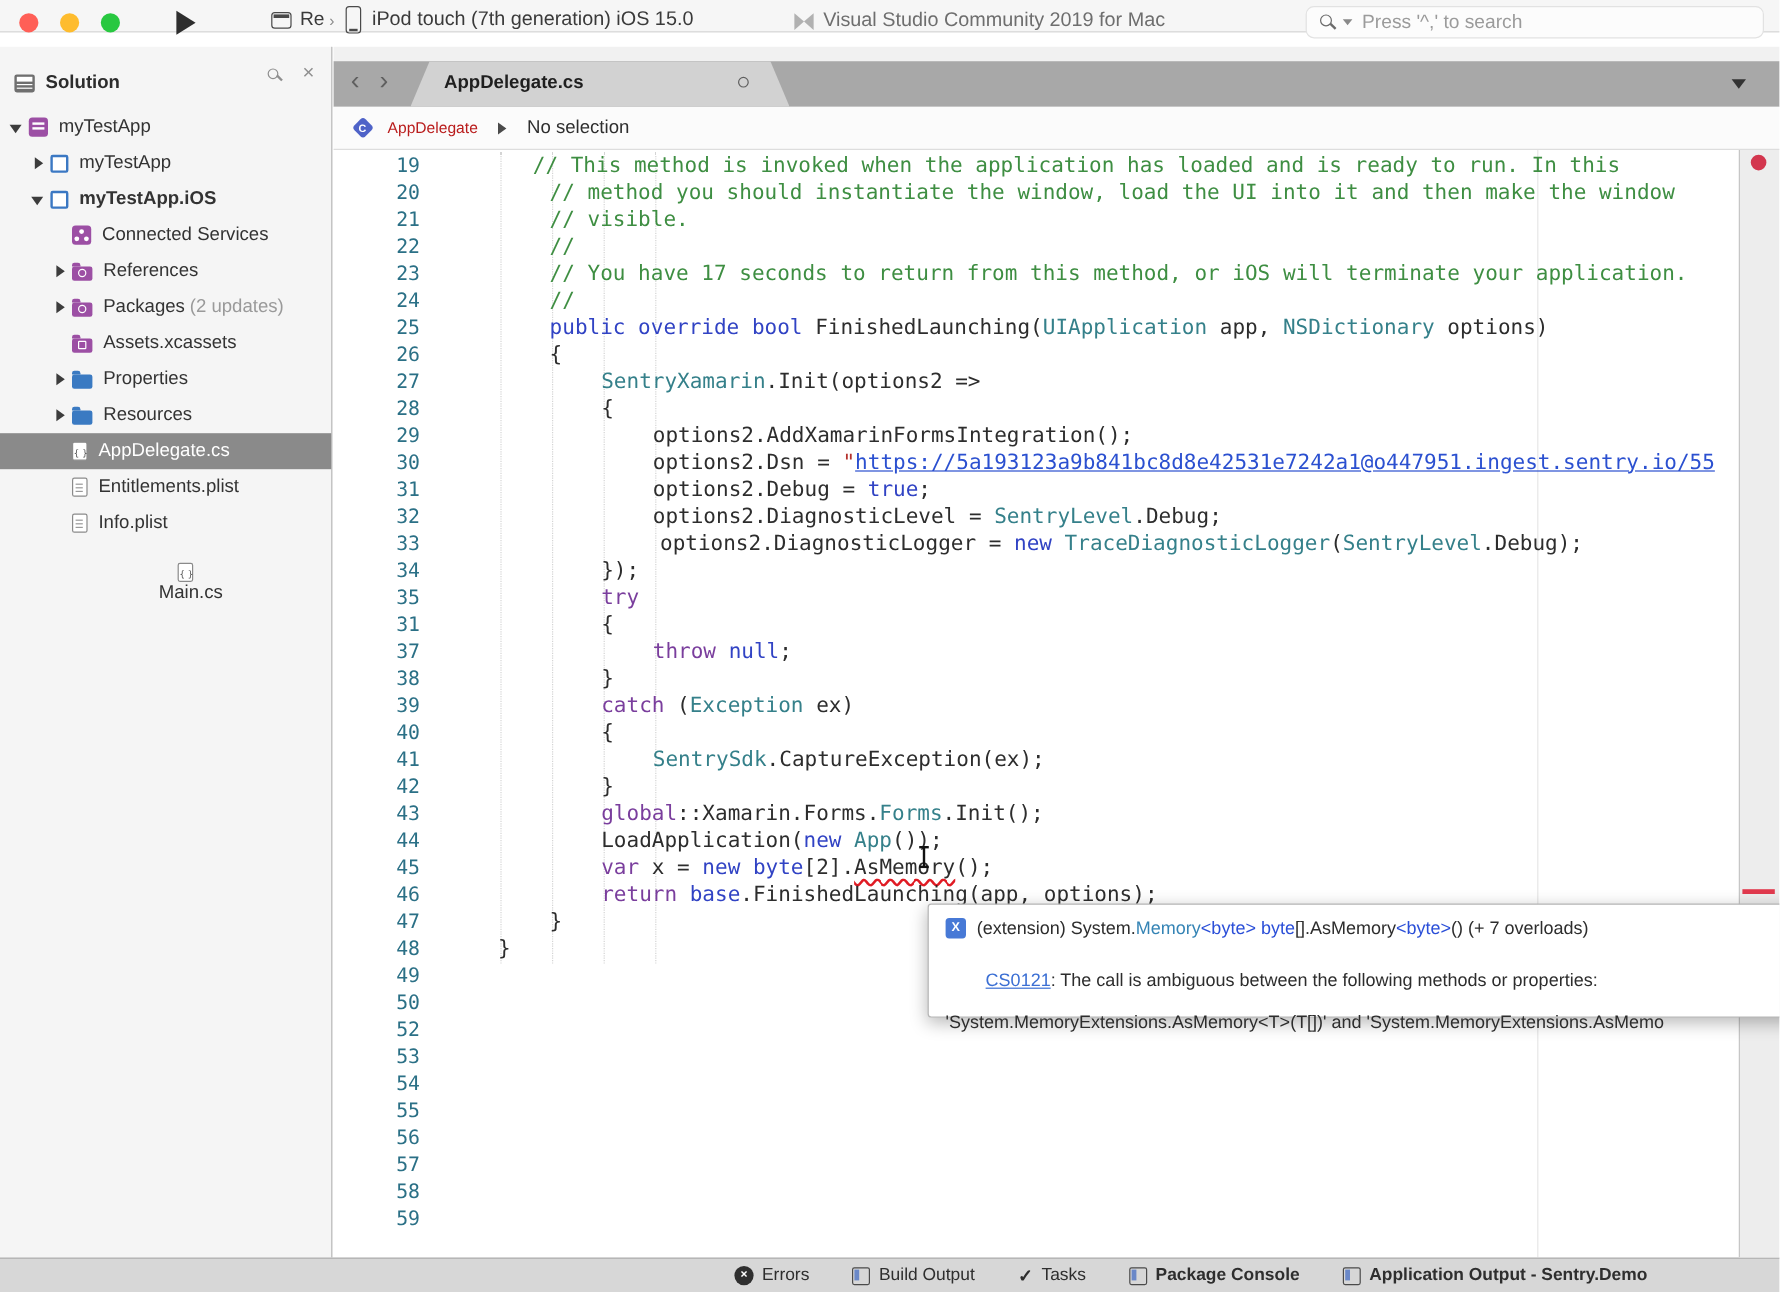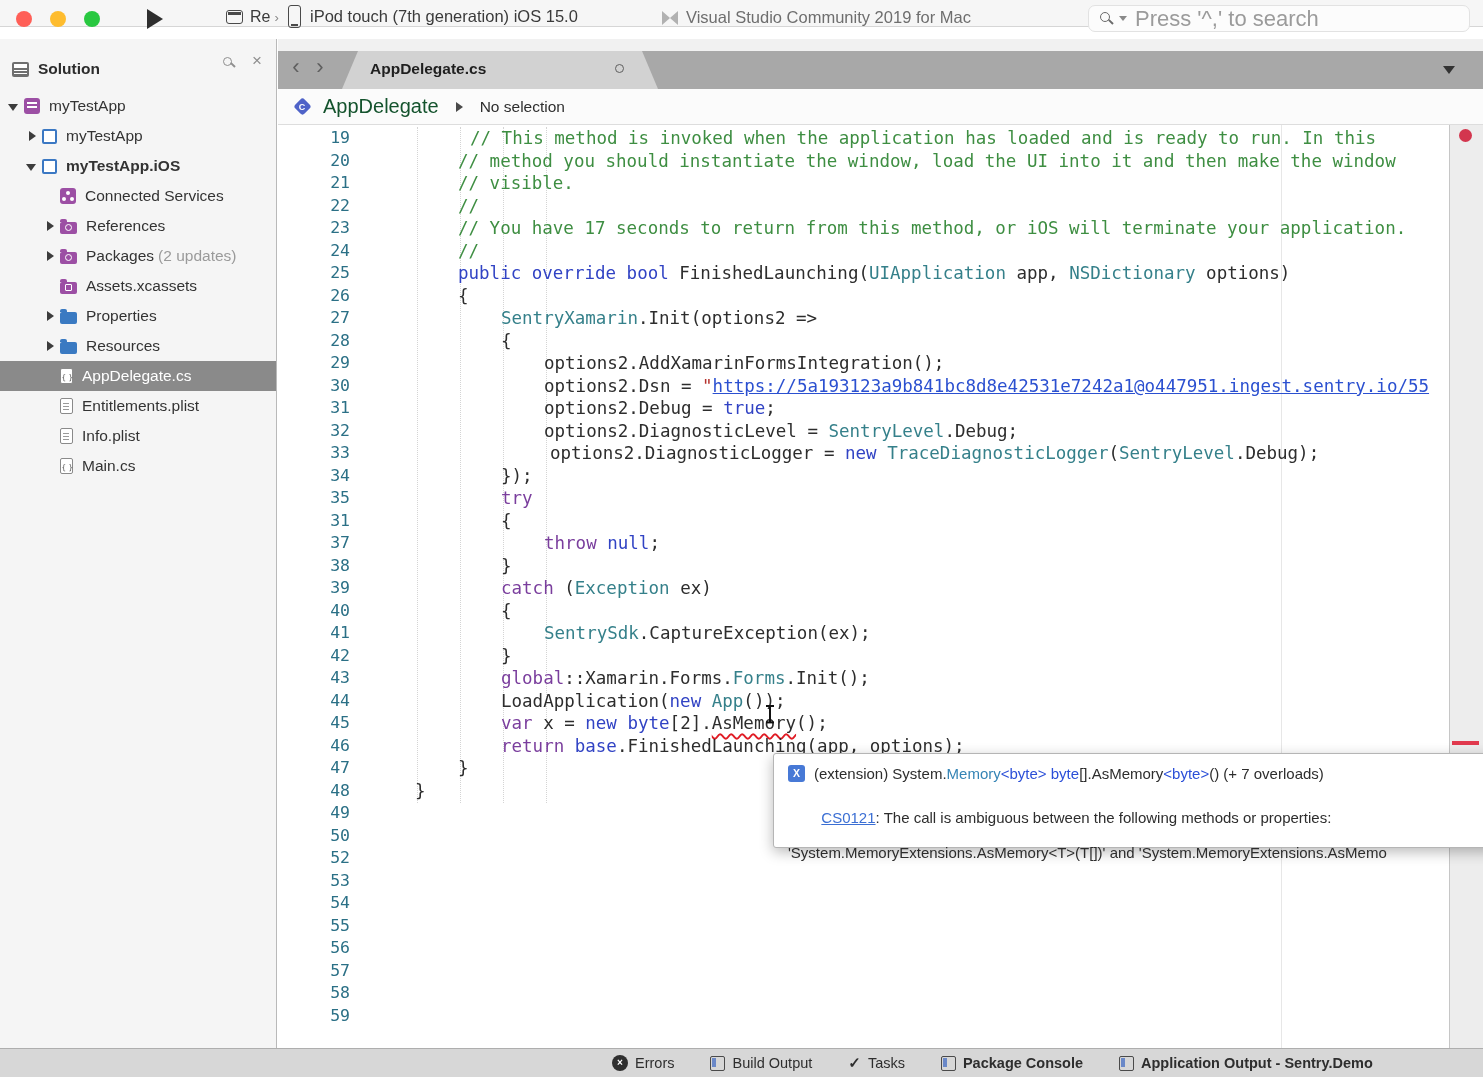--- a/index.html
+++ b/index.html
@@ -40,21 +40,21 @@
   #search-box { position:absolute; left:1088px; top:5px; width:382px; height:27px;
                 background:#fcfcfc; border:1px solid #e2e2e2; border-radius:7px;
                 display:flex; align-items:center; padding-left:10px; }
   .mag-icon { position:relative; width:16px; height:16px; margin-right:4px; }
   .mag-icon::before { content:""; position:absolute; left:1px; top:1px; width:8px; height:8px;
               border:1.7px solid #6b6b6b; border-radius:50%; }
   .mag-icon::after { content:""; position:absolute; left:9px; top:10px; width:6px; height:1.7px;
               background:#6b6b6b; transform:rotate(45deg); }
   .mag-caret { width:0; height:0; border-left:4px solid transparent; border-right:4px solid transparent;
                border-top:5px solid #8a8a8a; margin-right:8px; }
-  #search-input { border:none; outline:none; background:transparent; flex:1; font-size:22px;
+  #search-input { border:none; outline:none; background:transparent; flex:1; font-size:16px;
                   color:#444; font-family:"Liberation Sans",sans-serif; }
   #search-input::placeholder { color:#9b9b9b; }
 
   
   #sidebar { position:absolute; left:0; top:39px; width:277px; height:1009px;
              background:#f5f5f5; border-right:1px solid #b9b9b9; }
   #pane-header { position:relative; height:46px; padding:14px 0 0 12px; display:flex; align-items:center; }
   .sol-pane-icon { width:17px; height:15px; background:#6f6f6f; border-radius:2px; position:relative;
                    margin-right:9px; }
   .sol-pane-icon::before { content:""; position:absolute; left:2px; top:2px; right:2px; height:4px; background:#fff; }
@@ -119,21 +119,21 @@
       border:1.7px solid #5f5f5f; }
   #tab-overflow-caret { position:absolute; right:28px; top:15px; width:0; height:0;
       border-left:6px solid transparent; border-right:6px solid transparent; border-top:8px solid #333; }
 
   #breadcrumb { position:absolute; left:0; top:50px; width:100%; height:36px; background:#fbfbfb;
       border-bottom:1px solid #ddd; display:flex; align-items:center; padding-left:16px; }
   .class-icon { width:13px; height:13px; background:#4f63c8; transform:rotate(45deg); border-radius:3px;
       position:relative; margin:0 14px 0 2px; }
   .class-icon span { position:absolute; left:3px; top:1.5px; transform:rotate(-45deg); color:#fff;
       font-size:9px; font-weight:bold; }
-  #bc-class { font-size:20px; color:#14532d; }
+  #bc-class { font-size:13px; color:#b91c1c; }
   .bc-sep { width:0; height:0; border-top:5px solid transparent; border-bottom:5px solid transparent;
       border-left:7px solid #4a4a4a; margin:0 17px; }
   #bc-selection { font-size:15.5px; color:#2e2e2e; }
 
   
   #code-area { position:absolute; left:0; top:86px; width:100%; height:923px; background:#fff; overflow:hidden; }
   .indent-guide { position:absolute; top:2px; height:676px; border-left:1px dotted #d4d4d4; z-index:0; }
   #col-guide { position:absolute; left:1003px; top:0; bottom:0; border-left:1px solid #e7e7e7; z-index:0; }
   #code-lines { position:absolute; left:0; top:2px; right:34px; z-index:1; }
   .cl { position:relative; height:22.5px; font-family:"DejaVu Sans Mono",monospace; font-size:17.5px;
@@ -279,21 +279,21 @@
       <div class="trow" style="padding-left: 42px;">
         <span class="disc"></span>
         <span class="ticon ic-plist-file"></span>
         <span class="tlabel">Entitlements.plist</span>
       </div>
       <div class="trow" style="padding-left: 42px;">
         <span class="disc"></span>
         <span class="ticon ic-plist-file"></span>
         <span class="tlabel">Info.plist</span>
       </div>
-      <div class="trow" style="padding-left: 42px;">
+      <div class="trow" style="padding-left: 42px; flex-direction: column;">
         <span class="disc"></span>
         <span class="ticon ic-cs-file"></span>
         <span class="tlabel">Main.cs</span>
       </div>
     </div>
 </div>
 
 <div id="editor-col">
   <div id="tab-prestrip"></div>
   <div id="tabstrip">
@@ -314,21 +314,21 @@
     <span id="bc-selection">No selection</span>
   </div>
 
   <div id="code-area">
     <div class="indent-guide" style="left:139px"></div>
     <div class="indent-guide" style="left:182px"></div>
     <div class="indent-guide" style="left:225px"></div>
     <div class="indent-guide" style="left:268px"></div>
     <div id="col-guide"></div>
     <div id="code-lines">
-        <div class="cl"><span class="num">19</span><span class="code" style="left: 192px;"><span class="sg-com">// This method is invoked when the application has loaded and is ready to run. In this</span></span></div>
+        <div class="cl"><span class="num">19</span><span class="code" style="left: 166px;"><span class="sg-com">// This method is invoked when the application has loaded and is ready to run. In this</span></span></div>
         <div class="cl"><span class="num">20</span><span class="code" style="left: 180px;"><span class="sg-com">// method you should instantiate the window, load the UI into it and then make the window</span></span></div>
         <div class="cl"><span class="num">21</span><span class="code" style="left: 180px;"><span class="sg-com">// visible.</span></span></div>
         <div class="cl"><span class="num">22</span><span class="code" style="left: 180px;"><span class="sg-com">//</span></span></div>
         <div class="cl"><span class="num">23</span><span class="code" style="left: 180px;"><span class="sg-com">// You have 17 seconds to return from this method, or iOS will terminate your application.</span></span></div>
         <div class="cl"><span class="num">24</span><span class="code" style="left: 180px;"><span class="sg-com">//</span></span></div>
         <div class="cl"><span class="num">25</span><span class="code" style="left: 180px;"><span class="sg-kw">public</span><span class="sg-pln"> </span><span class="sg-kw">override</span><span class="sg-pln"> </span><span class="sg-kw">bool</span><span class="sg-pln"> FinishedLaunching(</span><span class="sg-typ">UIApplication</span><span class="sg-pln"> app, </span><span class="sg-typ">NSDictionary</span><span class="sg-pln"> options)</span></span></div>
         <div class="cl"><span class="num">26</span><span class="code" style="left: 180px;"><span class="sg-pln">{</span></span></div>
         <div class="cl"><span class="num">27</span><span class="code" style="left: 223px;"><span class="sg-typ">SentryXamarin</span><span class="sg-pln">.Init(options2 =&gt;</span></span></div>
         <div class="cl"><span class="num">28</span><span class="code" style="left: 223px;"><span class="sg-pln">{</span></span></div>
         <div class="cl"><span class="num">29</span><span class="code" style="left: 266px;"><span class="sg-pln">options2.AddXamarinFormsIntegration();</span></span></div>

